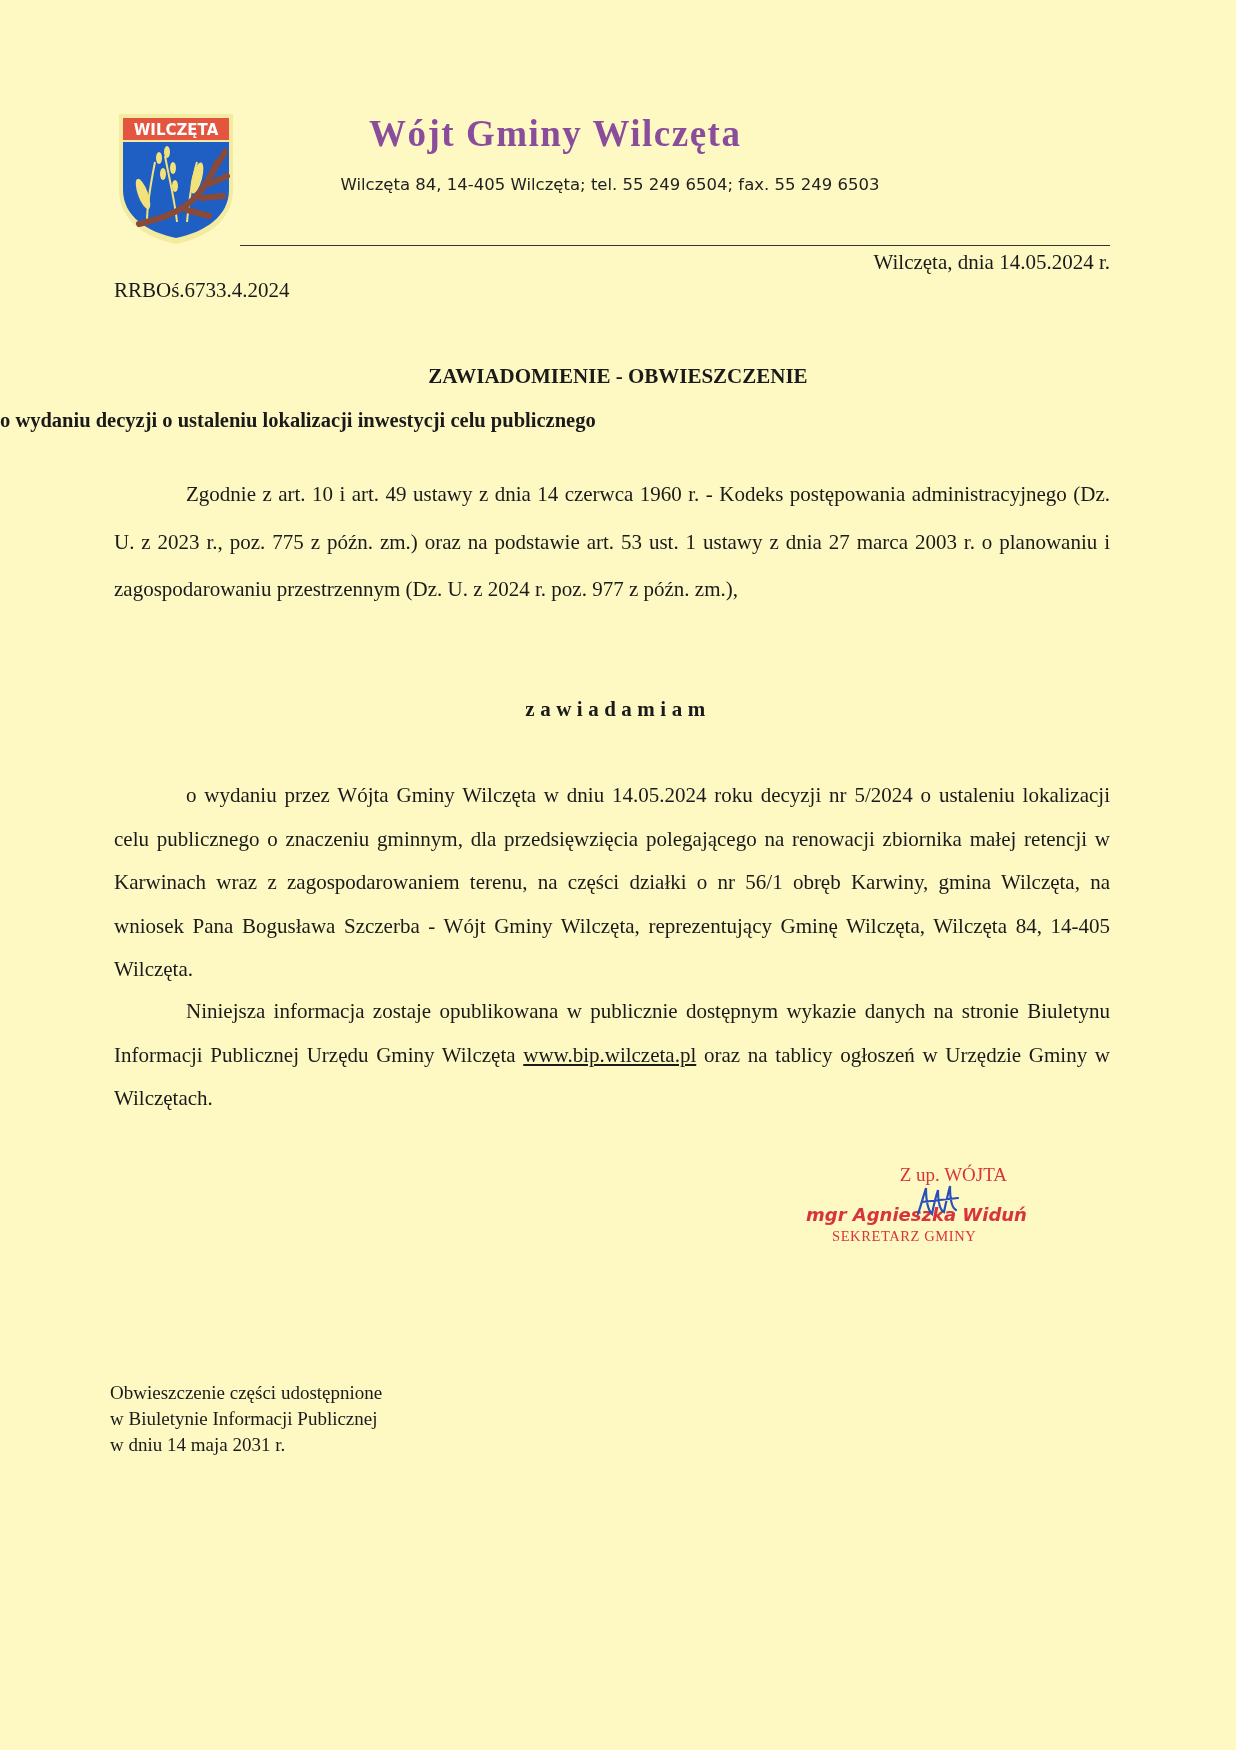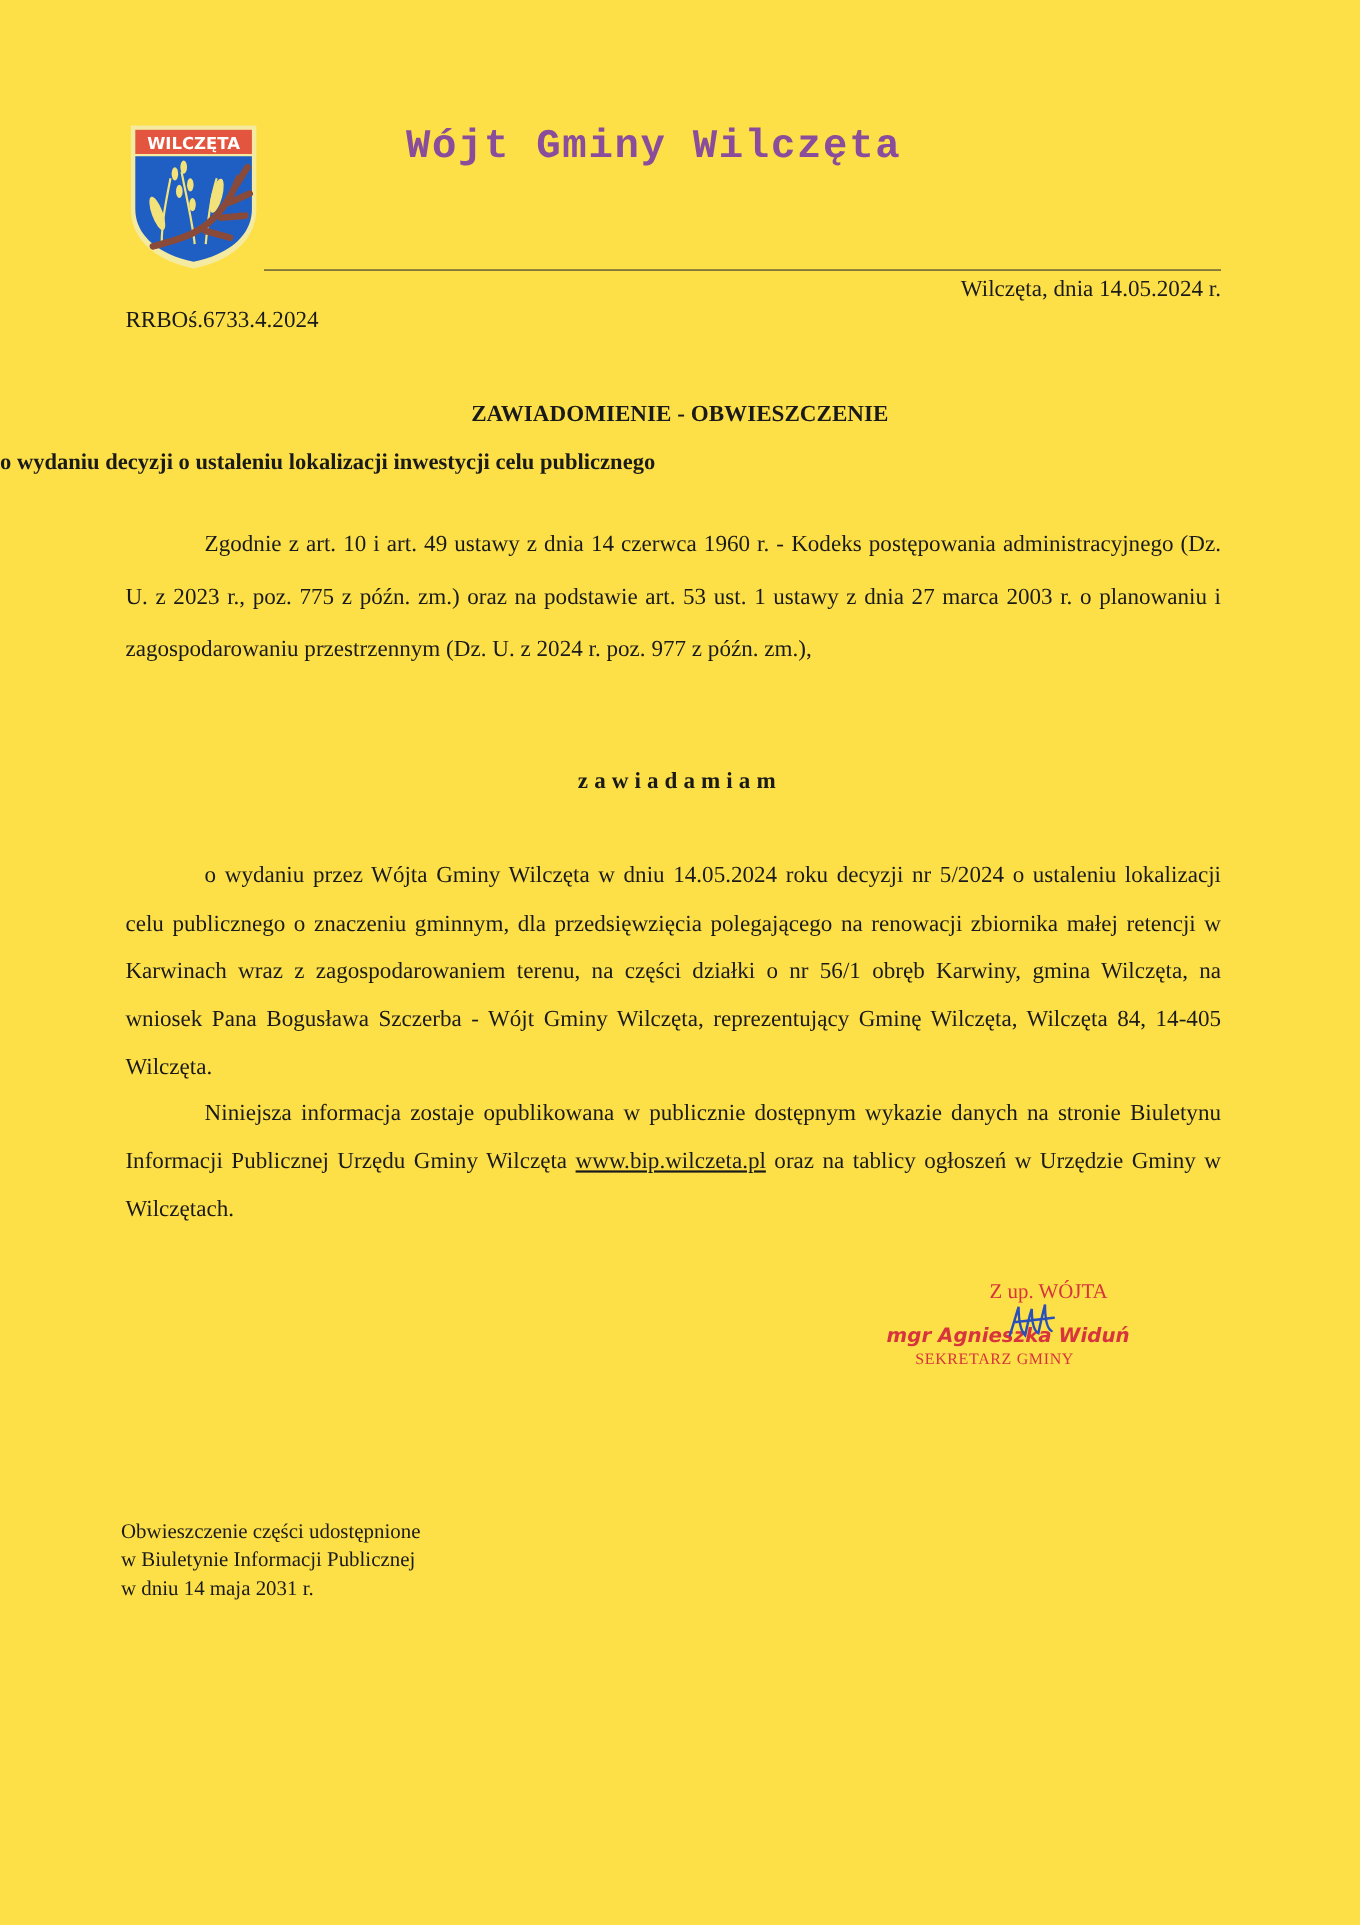--- a/index.html
+++ b/index.html
@@ -1,23 +1,23 @@
 <!DOCTYPE html>
 <html><head>
   <meta charset="utf-8">
   <style>
     html, body { margin: 0; padding: 0; background: #ffffff; }
     body { width: 1236px; height: 1750px; position: relative; overflow: hidden; }
-    .page { position: absolute; left: 0; top: 0; width: 1236px; height: 1750px; background: #fde047; }
+    .page { position: absolute; left: 0; top: 0; width: 1236px; height: 1750px; background: #fef9c3; }
 
     
     .logo { position: absolute; left: 117px; top: 112px; width: 118px; height: 134px; }
     .hdr-title {
       position: absolute; left: 369px; top: 112px; width: 490px;
-      font-family: Liberation Mono, monospace; font-weight: bold; font-size: 37px;
+      font-family: Liberation Serif, serif; font-weight: bold; font-size: 37px;
       color: #8a4d9c; letter-spacing: 1.5px; white-space: nowrap; line-height: 44px;
     }
     .hdr-line {
       position: absolute; left: 240px; width: 790px; text-align: center;
       font-family: "DejaVu Sans", sans-serif; font-size: 16.5px; color: #222;
       white-space: nowrap; line-height: 22px;
     }
     .hdr-addr { top: 174px; left: 300px; width: 620px; }
     .hdr-bip  { top: 197px; left: 300px; width: 620px; }
     .rule { position: absolute; left: 240px; top: 245px; width: 870px; height: 0; border-top: 1.6px solid #333; }
@@ -109,20 +109,21 @@
         <path d="M92 72 L 110 64"></path>
         <path d="M84 86 L 106 84"></path>
         <path d="M70 98 L 92 104"></path>
       </g>
 
       <text x="59" y="23" text-anchor="middle" font-family="DejaVu Sans, sans-serif" font-weight="bold" font-size="15" fill="#ffffff">WILCZĘTA</text>
     </svg>
   </div>
 
   <div class="hdr-title">Wójt Gminy Wilczęta</div>
+  <div class="hdr-line hdr-addr">Wilczęta 84, 14-405 Wilczęta; tel. 55 249 6504; fax. 55 249 6503</div>
   <div class="rule"></div>
 
   <div class="date serif">Wilczęta, dnia 14.05.2024 r.</div>
   <div class="ref serif">RRBOś.6733.4.2024</div>
 
   <div class="heading serif">ZAWIADOMIENIE - OBWIESZCZENIE</div>
   <div class="subheading serif">o wydaniu decyzji o ustaleniu lokalizacji inwestycji celu publicznego</div>
 
   <div class="para p1 serif"><span class="indent"></span><span>Zgodnie z art. 10 i art. 49 ustawy z dnia 14 czerwca 1960 r. - Kodeks postępowania administracyjnego (Dz. U. z 2023 r., poz. 775 z późn. zm.) oraz na podstawie art. 53 ust. 1 ustawy z dnia 27 marca 2003 r. o planowaniu i zagospodarowaniu przestrzennym (Dz. U. z 2024 r. poz. 977 z późn. zm.),</span></div>
 

